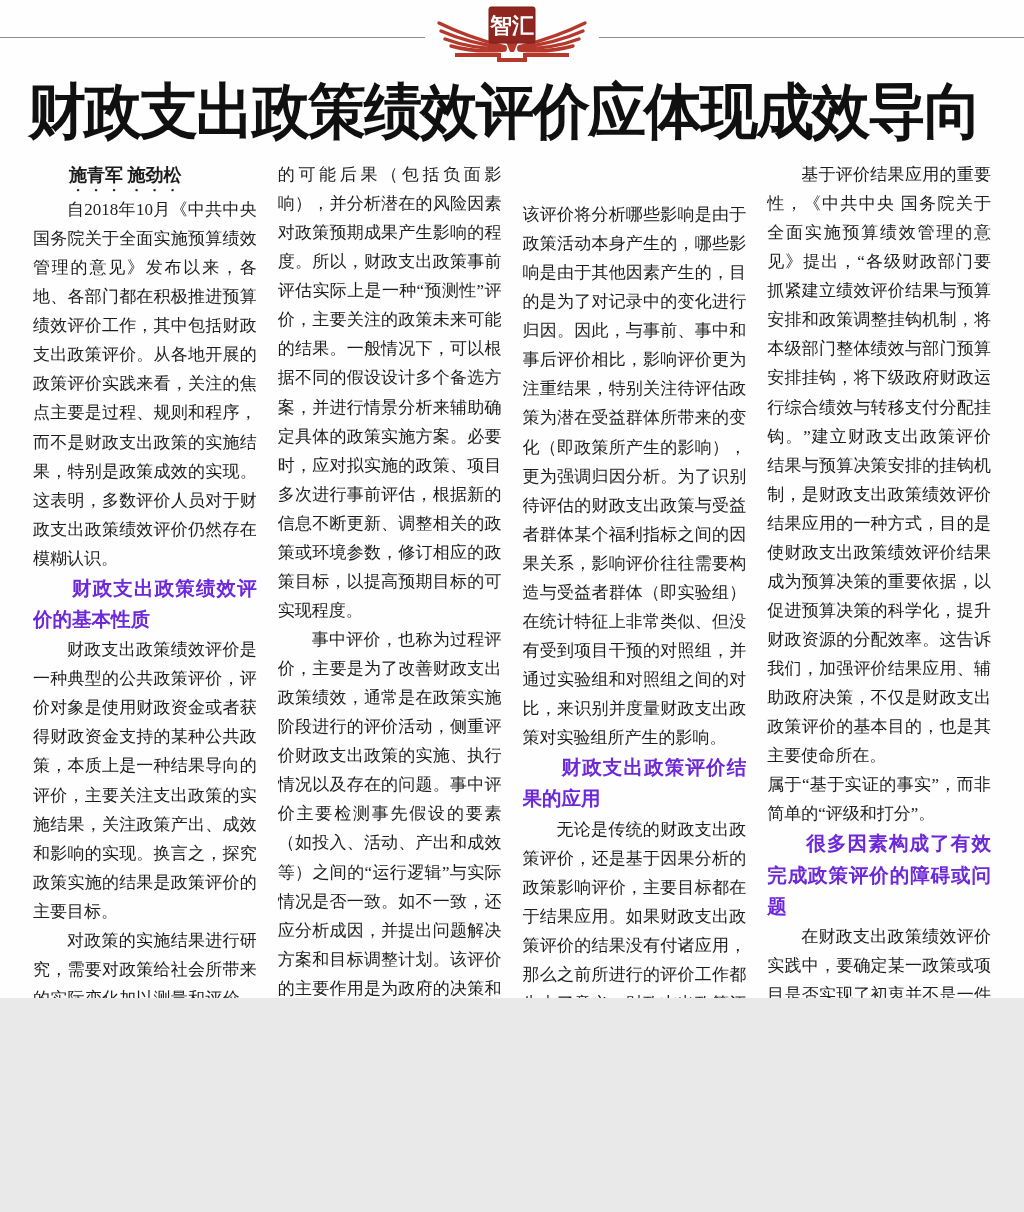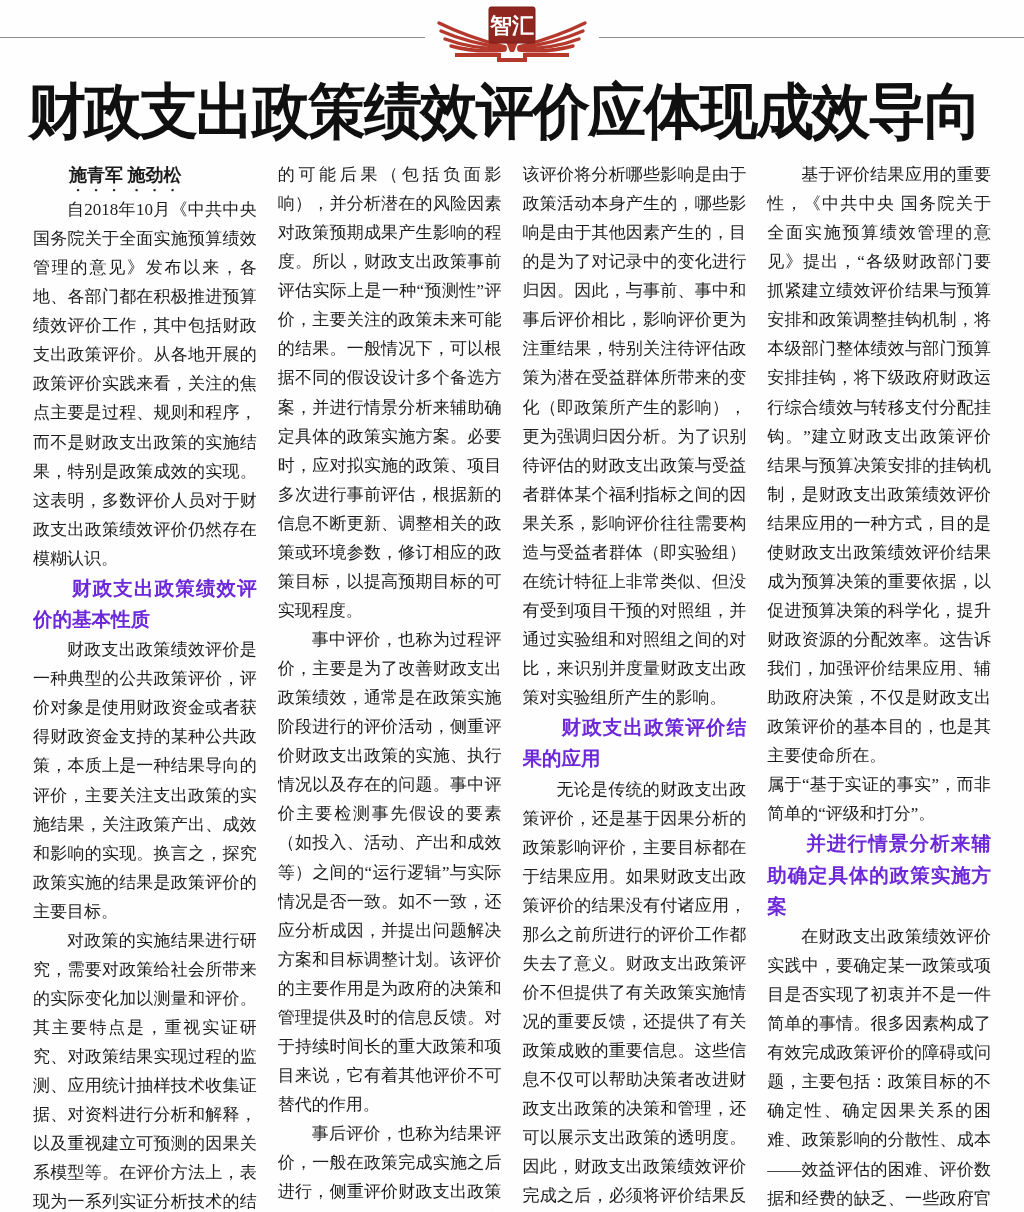--- a/index.html
+++ b/index.html
@@ -1,18 +1,18 @@
 <!DOCTYPE html>
 <html lang="zh"><head>
 <meta charset="utf-8">
 <style>
   html,body{margin:0;padding:0;background:#e9e9e9;}
   .page{
     position:relative;
-    width:1024px;height:1212px;
+    width:1024px;height:998px;
     margin:0 auto;
     background:#fefefe;
     color:#1c1c1c;
     font-family:"Liberation Serif","DejaVu Serif",serif;
     overflow:hidden;
   }
   
   .masthead{display:flex;align-items:center;height:66px;padding-top:4px;}
   .masthead .rule{flex:1;height:1px;background:#8d8d8d;}
   .logo{position:relative;width:158px;height:62px;margin:0 8px;flex:0 0 auto;}
@@ -100,26 +100,26 @@
         <h3 class="blk-heading">财政支出政策绩效评价的基本性质</h3>
         <p class="blk-para">财政支出政策绩效评价是一种典型的公共政策评价，评价对象是使用财政资金或者获得财政资金支持的某种公共政策，本质上是一种结果导向的评价，主要关注支出政策的实施结果，关注政策产出、成效和影响的实现。换言之，探究政策实施的结果是政策评价的主要目标。</p>
         <p class="blk-para">对政策的实施结果进行研究，需要对政策给社会所带来的实际变化加以测量和评价。其主要特点是，重视实证研究、对政策结果实现过程的监测、应用统计抽样技术收集证据、对资料进行分析和解释，以及重视建立可预测的因果关系模型等。在评价方法上，表现为一系列实证分析技术的结合：观察法、问卷调查、实地访谈、焦点小组、专家评判、德尔菲法、统计抽样、成本——效益分析、（准）实验研究以及系统分析等。这告诉我们，政策绩效评价在性质上是一种特殊的实证研究，即主要通过实际受益者与目标受益者，实际受益程度与目标受益程度的对比来证明政策的价值。</p>
       </div>
     <div class="col">
         <p class="blk-para" style="text-indent: 0px;">的可能后果（包括负面影响），并分析潜在的风险因素对政策预期成果产生影响的程度。所以，财政支出政策事前评估实际上是一种“预测性”评价，主要关注的政策未来可能的结果。一般情况下，可以根据不同的假设设计多个备选方案，并进行情景分析来辅助确定具体的政策实施方案。必要时，应对拟实施的政策、项目多次进行事前评估，根据新的信息不断更新、调整相关的政策或环境参数，修订相应的政策目标，以提高预期目标的可实现程度。</p>
         <p class="blk-para">事中评价，也称为过程评价，主要是为了改善财政支出政策绩效，通常是在政策实施阶段进行的评价活动，侧重评价财政支出政策的实施、执行情况以及存在的问题。事中评价主要检测事先假设的要素（如投入、活动、产出和成效等）之间的“运行逻辑”与实际情况是否一致。如不一致，还应分析成因，并提出问题解决方案和目标调整计划。该评价的主要作用是为政府的决策和管理提供及时的信息反馈。对于持续时间长的重大政策和项目来说，它有着其他评价不可替代的作用。</p>
         <p class="blk-para">事后评价，也称为结果评价，一般在政策完成实施之后进行，侧重评价财政支出政策的预期结果和影响是否已实现，并对实现情况和程度进行一定的归因分析，主要目的在于总结经验或教训，为未来相关政策的实施提供经验和教训，辅助相关部门进行科学决策。事后评价关注的范围包括结果链中的投入、产出与短期成效（有时甚至包括了影响）的全过程，主要评价政策预期结果的实现程度。如预期结果与实际不一致，应分析成因，为相关财政支出政策的实施提供参考。</p>
       </div>
     <div class="col">
-        <p class="blk-para" style="text-indent: 0px;">该评价将分析哪些影响是由于政策活动本身产生的，哪些影响是由于其他因素产生的，目的是为了对记录中的变化进行归因。因此，与事前、事中和事后评价相比，影响评价更为注重结果，特别关注待评估政策为潜在受益群体所带来的变化（即政策所产生的影响），更为强调归因分析。为了识别待评估的财政支出政策与受益者群体某个福利指标之间的因果关系，影响评价往往需要构造与受益者群体（即实验组）在统计特征上非常类似、但没有受到项目干预的对照组，并通过实验组和对照组之间的对比，来识别并度量财政支出政策对实验组所产生的影响。</p>
+        <p class="blk-para" style="text-indent: 0px; margin-top: 40px;">该评价将分析哪些影响是由于政策活动本身产生的，哪些影响是由于其他因素产生的，目的是为了对记录中的变化进行归因。因此，与事前、事中和事后评价相比，影响评价更为注重结果，特别关注待评估政策为潜在受益群体所带来的变化（即政策所产生的影响），更为强调归因分析。为了识别待评估的财政支出政策与受益者群体某个福利指标之间的因果关系，影响评价往往需要构造与受益者群体（即实验组）在统计特征上非常类似、但没有受到项目干预的对照组，并通过实验组和对照组之间的对比，来识别并度量财政支出政策对实验组所产生的影响。</p>
         <h3 class="blk-heading">财政支出政策评价结果的应用</h3>
         <p class="blk-para">无论是传统的财政支出政策评价，还是基于因果分析的政策影响评价，主要目标都在于结果应用。如果财政支出政策评价的结果没有付诸应用，那么之前所进行的评价工作都失去了意义。财政支出政策评价不但提供了有关政策实施情况的重要反馈，还提供了有关政策成败的重要信息。这些信息不仅可以帮助决策者改进财政支出政策的决策和管理，还可以展示支出政策的透明度。因此，财政支出政策绩效评价完成之后，必须将评价结果反馈给利益相关方，特别是政策的决策者和管理者，以便他们能充分有效地利用评价报告所提供的绩效信息。为此，政策评价者必须收集、管理和分析数据，而且保证这些数据</p>
       </div>
     <div class="col">
         <p class="blk-para">基于评价结果应用的重要性，《中共中央 国务院关于全面实施预算绩效管理的意见》提出，“各级财政部门要抓紧建立绩效评价结果与预算安排和政策调整挂钩机制，将本级部门整体绩效与部门预算安排挂钩，将下级政府财政运行综合绩效与转移支付分配挂钩。”建立财政支出政策评价结果与预算决策安排的挂钩机制，是财政支出政策绩效评价结果应用的一种方式，目的是使财政支出政策绩效评价结果成为预算决策的重要依据，以促进预算决策的科学化，提升财政资源的分配效率。这告诉我们，加强评价结果应用、辅助政府决策，不仅是财政支出政策评价的基本目的，也是其主要使命所在。</p>
         <p class="blk-para" style="text-indent: 0px;">属于“基于实证的事实”，而非简单的“评级和打分”。</p>
-        <h3 class="blk-heading">并进行情景分析来辅助确定具体的政策实施方案</h3>
+        <h3 class="blk-heading">很多因素构成了有效完成政策评价的障碍或问题</h3>
         <p class="blk-para">在财政支出政策绩效评价实践中，要确定某一政策或项目是否实现了初衷并不是一件简单的事情。很多因素构成了有效完成政策评价的障碍或问题，主要包括：政策目标的不确定性、确定因果关系的困难、政策影响的分散性、成本——效益评估的困难、评价数据和经费的缺乏、一些政府官员的抵制等。</p>
         <p class="blk-para">尽管存在上述困难，随着现代技术与社会科学研究方法的不断发展，人们会找到越来越多的新方法加以克服。比如，现代大数据技术的应用和发展就为政策绩效评价的发展开辟了广阔前景。大数据标志着人类在寻求量化和认识世界的道路上前进了一大步。过去不可计量、存储、分析和共享的很多事物都被数据化了，这为破解前述财政支出政策绩效评价难题提供了一把新的钥匙。大数据技术对于以数据收集与分析为主要特征的政策评价工作无疑会产生重大影响，给财政支出政策绩效评价的突破和发展带来新的机遇。</p>
       </div>
   </div>
 
 </div>
 
 </body></html>

